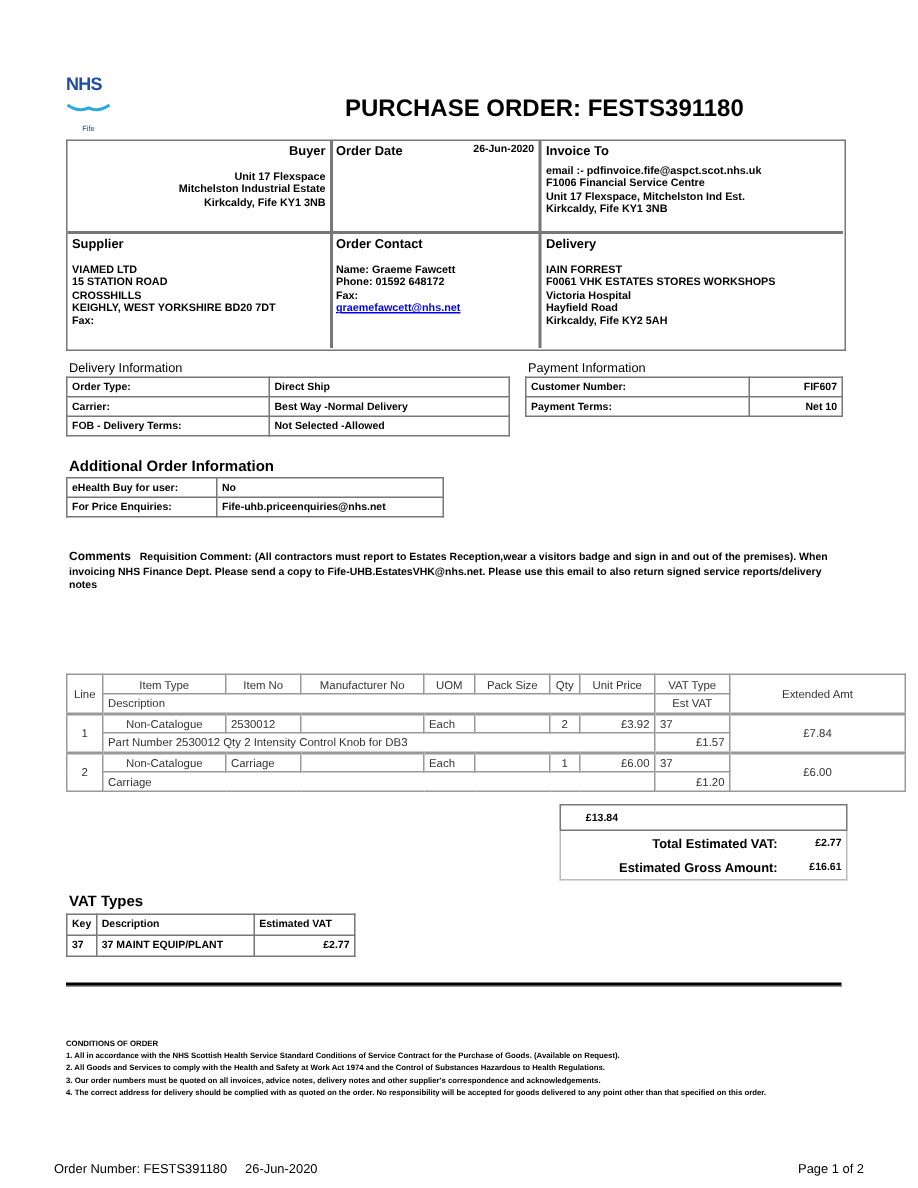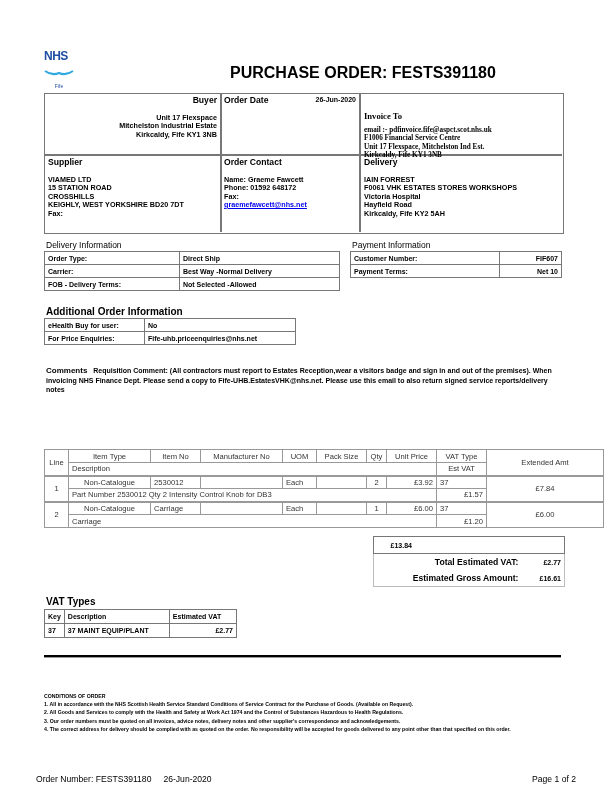--- a/index.html
+++ b/index.html
@@ -60,21 +60,21 @@
     <div>Unit 17 Flexspace</div>
     <div>Mitchelston Industrial Estate</div>
     <div>Kirkcaldy, Fife KY1 3NB</div>
   </div>
   <div class="cell" style="left:176px;top:0;width:138px;height:60px;">
     <div style="display:flex;justify-content:space-between;">
       <span class="hd">Order Date</span>
       <span style="font-size:7px;">26-Jun-2020</span>
     </div>
   </div>
-  <div class="cell" style="left:316px;top:16px;width:200px;height:60px;font-family:Liberation Serif, serif;">
+  <div class="cell" style="left:316px;top:0;width:200px;height:60px;">
     <div class="hd" style="margin-bottom:5px;">Invoice To</div>
     <div>email :- pdfinvoice.fife@aspct.scot.nhs.uk</div>
     <div>F1006 Financial Service Centre</div>
     <div>Unit 17 Flexspace, Mitchelston Ind Est.</div>
     <div>Kirkcaldy,  Fife  KY1 3NB</div>
   </div>
 
   <div class="cell" style="left:0;top:62px;width:175px;height:76px;">
     <div class="hd">Supplier</div>
     <div>VIAMED LTD</div>

